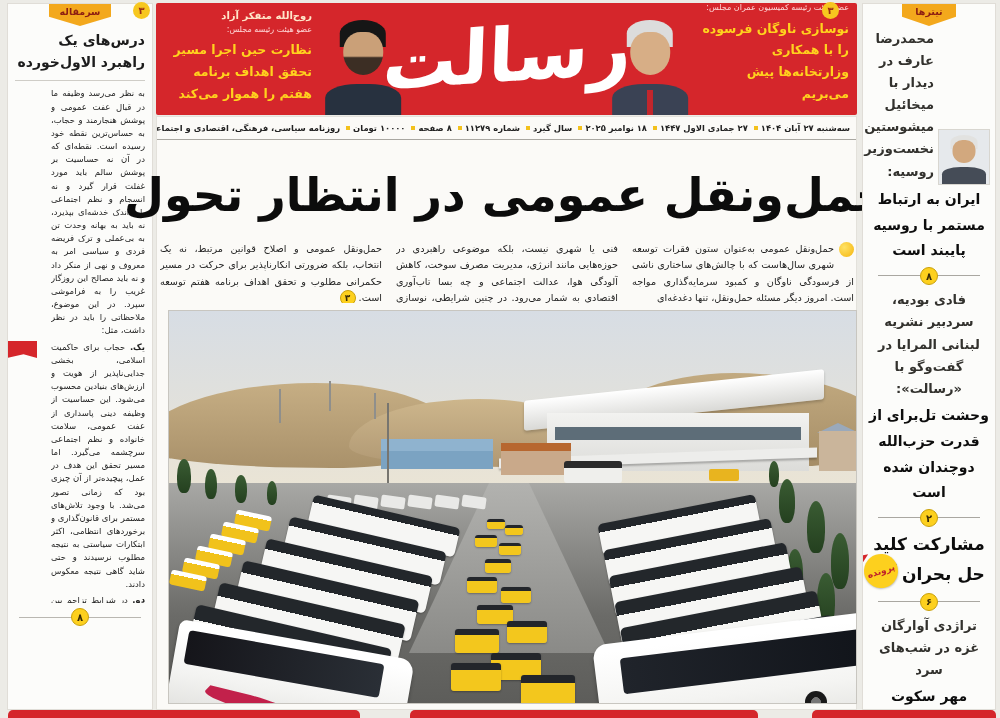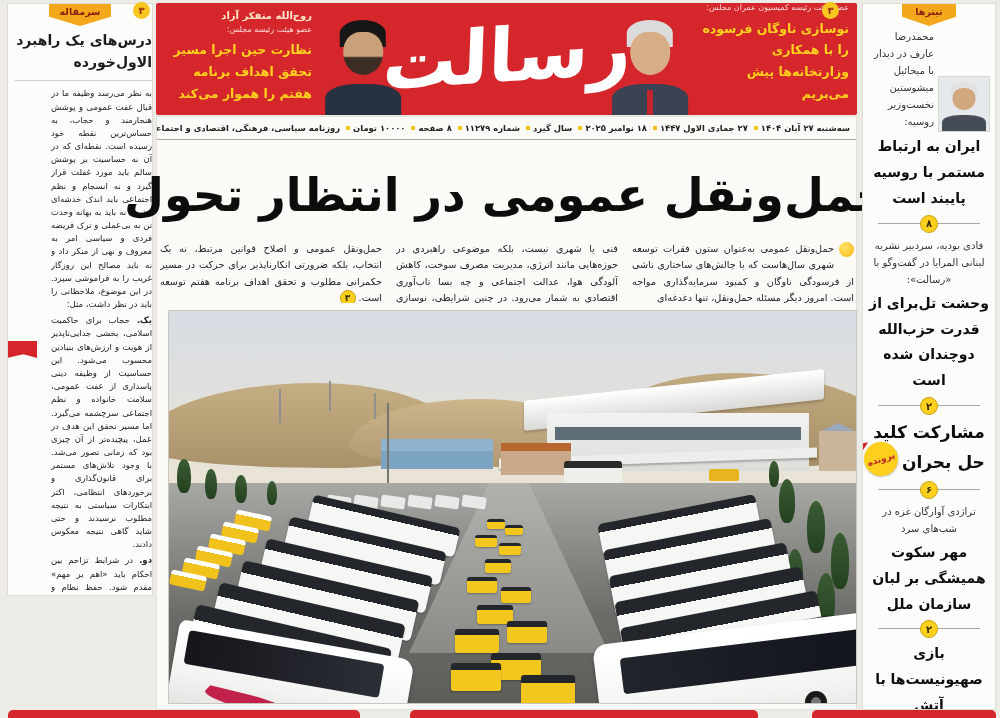--- a/index.html
+++ b/index.html
@@ -1,21 +1,21 @@
 <!DOCTYPE html>
 <html lang="fa" dir="rtl"><head>
 <meta charset="utf-8">
 <style>
   html,body{margin:0;padding:0;}
   body{background:#dddbd6;font-family:"DejaVu Sans",sans-serif;}
   .page{position:relative;width:1000px;height:718px;background:#ecebe6;overflow:hidden;direction:rtl;color:#1c1c1c;}
   .panel{background:#fcfcfa;border:1px solid #e0ddd7;box-sizing:border-box;}
 
   
-  .leftcol{position:absolute;left:7px;top:3px;width:146px;height:593px;padding:24px 0 8px 7px;overflow:hidden;}
+  .leftcol{position:absolute;left:7px;top:3px;width:146px;height:707px;padding:24px 7px 8px 7px;overflow:hidden;}
   .pennant{position:absolute;top:0;left:50%;transform:translateX(-50%);width:62px;height:22px;background:#f3a81c;color:#8c1d12;
     font-size:9.5px;font-weight:bold;text-align:center;line-height:15px;clip-path:polygon(0 0,100% 0,100% 58%,50% 100%,0 58%);}
   .ed-head{display:flex;align-items:flex-end;gap:6px;margin:6px 0 4px 0;flex-direction:row-reverse;}
   .avatar{position:relative;overflow:hidden;flex:none;}
   .avatar i{position:absolute;display:block;}
   .av-author{width:46px;height:52px;background:#cfe8ea;border:1px solid #d8d6d0;}
   .avatar .hair{left:50%;transform:translateX(-50%);top:9%;width:54%;height:26%;background:#1a1a1a;border-radius:50% 50% 0 0;}
   .avatar .face{left:50%;transform:translateX(-50%);top:20%;width:46%;height:42%;background:#cfa67c;border-radius:45% 45% 52% 52%;}
   .avatar .suit{left:50%;transform:translateX(-50%);bottom:-2%;width:88%;height:32%;background:#222c3a;border-radius:42% 42% 0 0;}
   .av-author .face{background:linear-gradient(#cfa67c 58%,#4a392c 62%);}
@@ -70,21 +70,21 @@
   .pcircle.inline{width:16px;height:16px;font-size:9px;vertical-align:middle;}
 
   
   .photo{position:absolute;left:168px;top:310px;width:687px;height:392px;margin:0;background:#dfe3e8;
     border:1px solid #c8c6c0;box-shadow:0 0 0 2px #fff inset;overflow:hidden;}
 
   
   .rightcol{position:absolute;left:862px;top:3px;width:134px;height:707px;padding:22px 5px 4px 5px;overflow:hidden;}
   .rightcol .pennant{width:54px;}
   .story{text-align:center;}
-  .s-kicker{font-size:10px;font-weight:normal;color:#33322e;line-height:1.7;margin:3px 2px;}
+  .s-kicker{font-size:13px;font-weight:bold;color:#33322e;line-height:1.7;margin:3px 2px;}
   .s-head{font-size:14px;font-weight:bold;line-height:1.85;color:#0d0d0d;margin:2px 0;}
   .s-head-big{font-size:17px;line-height:1.75;}
   .div-c{position:relative;height:20px;margin:1px 10px;}
   .div-c::before{content:"";position:absolute;left:0;right:0;top:9px;border-top:1px solid #a9a7a1;}
   .div-c .pcircle{position:absolute;left:50%;transform:translateX(-50%);top:1px;}
   .s1head{display:flex;gap:4px;align-items:flex-end;margin-top:2px;}
   .av-aref{width:50px;height:54px;background:#e6e9ec;border:1px solid #d8d6d0;}
   .av-aref .hair{background:#e2e2e0;}
   .av-aref .face{background:#d2a87e;}
   .av-aref .suit{background:#454c57;}

